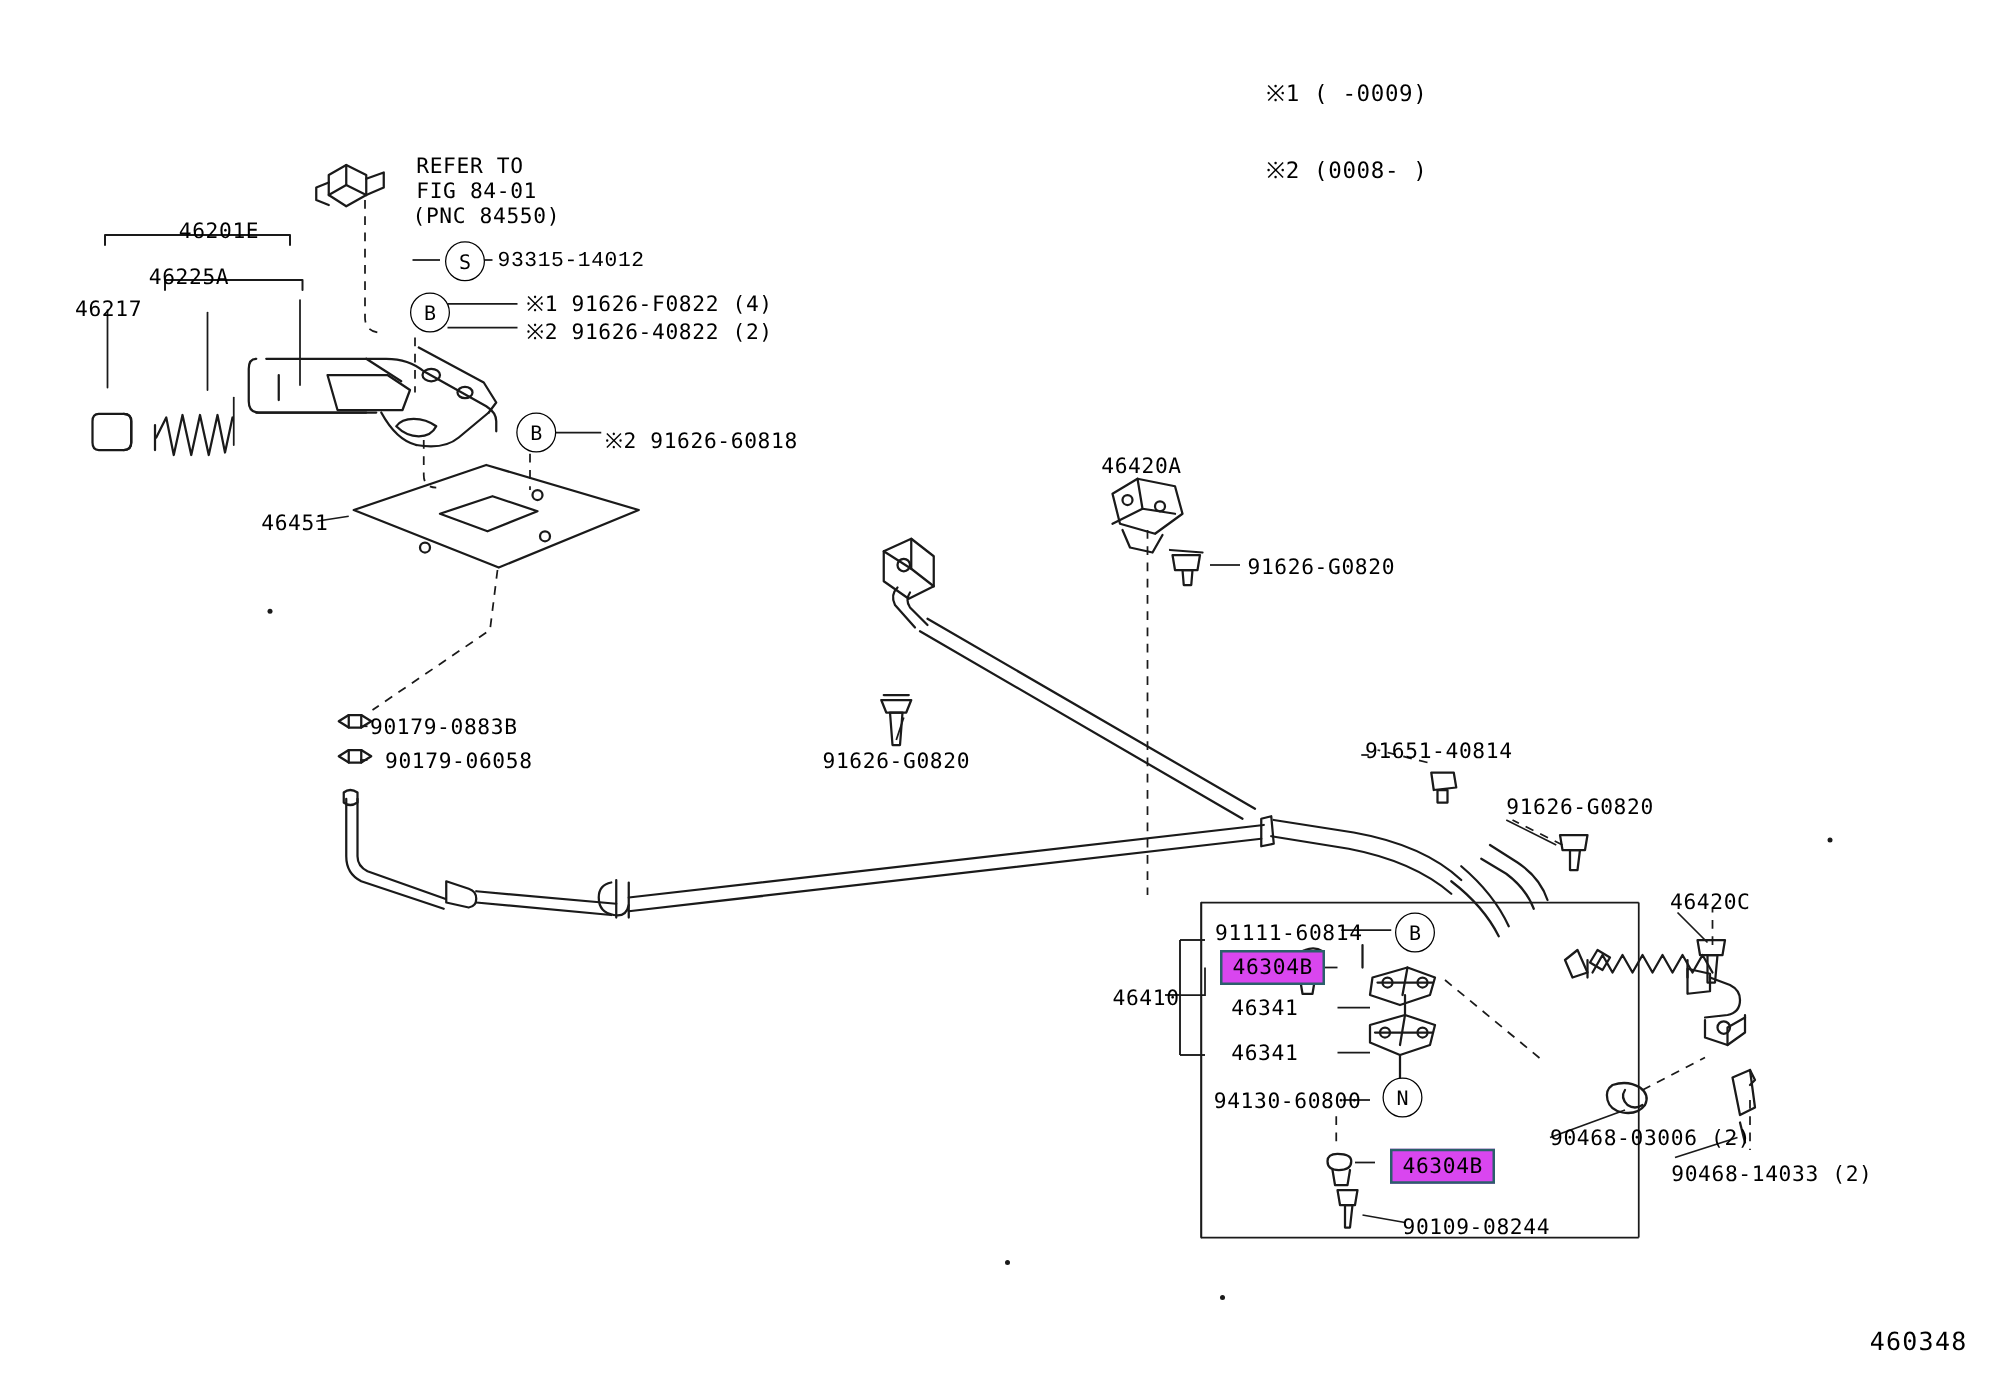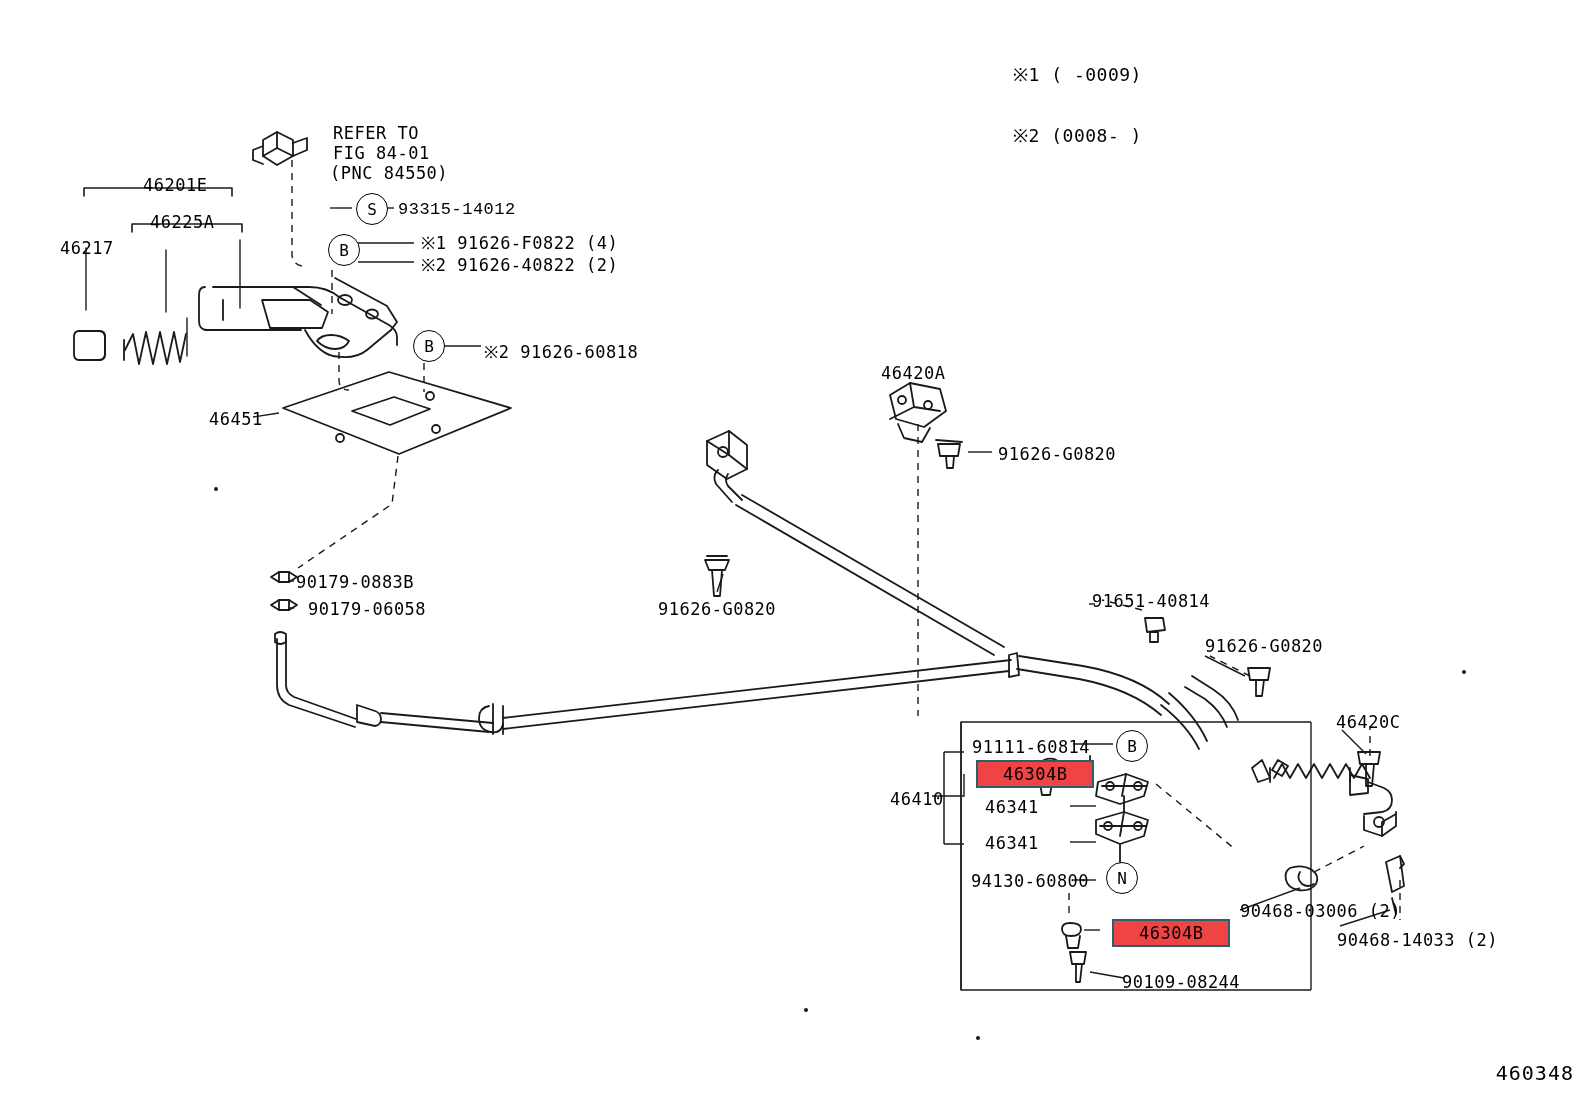--- a/index.html
+++ b/index.html
@@ -3,21 +3,21 @@
 <meta charset="utf-8">
 <style>
   html,body{margin:0;padding:0;background:#fff;}
   body{width:1592px;height:1099px;position:relative;overflow:hidden;
        font-family:"DejaVu Sans Mono","Liberation Mono",monospace;color:#000;}
   #stage{position:absolute;inset:0;}
   svg.layer{position:absolute;left:0;top:0;width:1592px;height:1099px;}
   .lbl{position:absolute;font-size:17px;letter-spacing:0.5px;white-space:nowrap;
        font-family:"DejaVu Sans Mono","Liberation Mono",monospace;}
   .lbl.big{font-size:18px;}
-  .boxed{border:2px solid #2b5f6b;padding:2px 25px;background:#ef4444;font-size:17px;}
+  .boxed{border:2px solid #2b5f6b;padding:2px 8px;background:#d946ef;font-size:17px;}
   .corner{position:absolute;right:18px;bottom:14px;font-size:20px;letter-spacing:1px;}
   .circ{position:absolute;width:30px;height:30px;border:1.6px solid #000;border-radius:50%;
         display:flex;align-items:center;justify-content:center;font-size:16px;background:#fff;}
 </style>
 </head>
 <body>
 
 <div id="stage">
 
   <svg class="layer" viewBox="0 0 1592 1099" xmlns="http://www.w3.org/2000/svg">
@@ -254,21 +254,21 @@
       <span>B</span>
     </div>
   <div class="circ" style="left:1116px;top:730px;">
       <span>B</span>
     </div>
   <div class="circ" style="left:1106px;top:862px;">
       <span>N</span>
     </div>
 
   <div class="lbl" style="left:60px;top:238px;">46217</div>
-  <div class="lbl" style="left:150px;top:212px;">46225A</div>
+  <div class="lbl" style="left:119px;top:212px;">46225A</div>
   <div class="lbl" style="left:143px;top:175px;">46201E</div>
   <div class="lbl" style="left:398px;top:200px;font-family:Liberation Mono, monospace;">93315-14012</div>
   <div class="lbl" style="left:421px;top:231px;">※1 91626-F0822 (4)</div>
   <div class="lbl" style="left:421px;top:253px;">※2 91626-40822 (2)</div>
   <div class="lbl" style="left:484px;top:340px;">※2 91626-60818</div>
   <div class="lbl" style="left:209px;top:409px;">46451</div>
   <div class="lbl" style="left:296px;top:572px;">90179-0883B</div>
   <div class="lbl" style="left:296px;top:599px;margin-left:12px;">90179-06058</div>
   <div class="lbl" style="left:658px;top:599px;">91626-G0820</div>
   <div class="lbl" style="left:881px;top:363px;">46420A</div>

